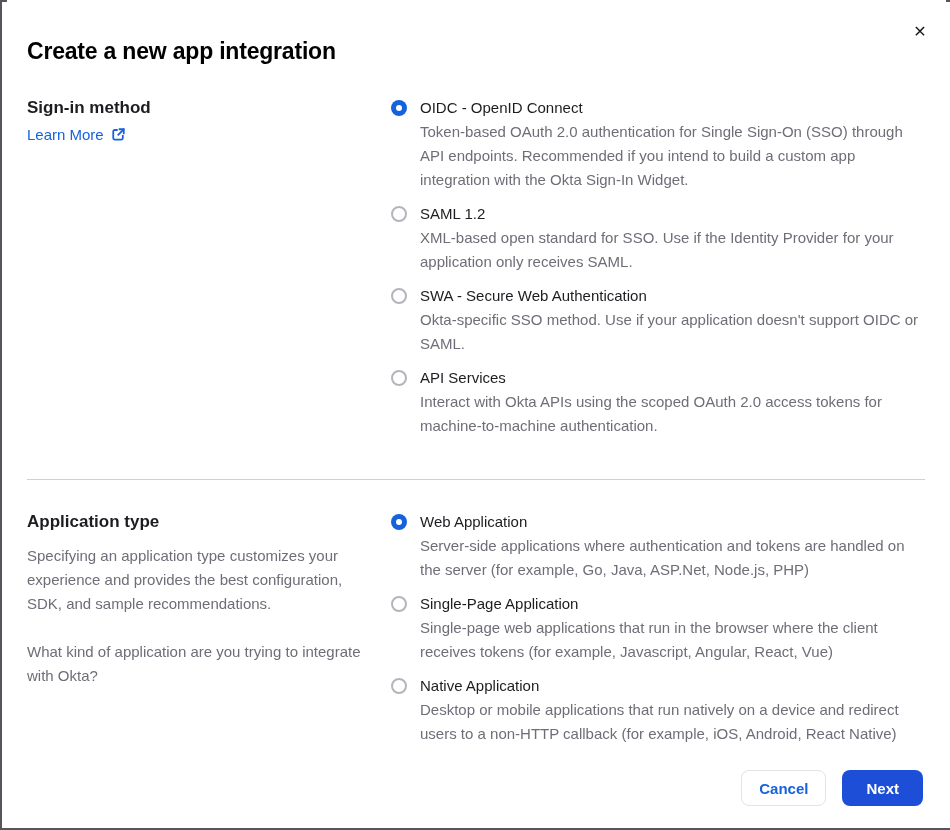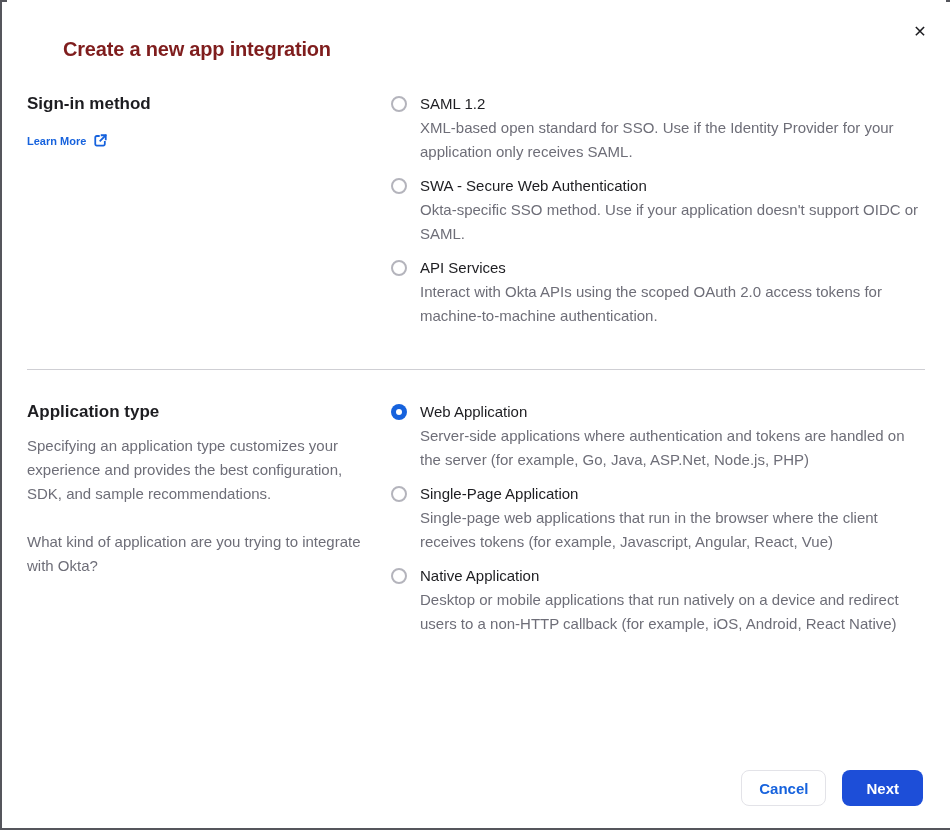--- a/index.html
+++ b/index.html
@@ -7,34 +7,34 @@
   body { font-family:"Liberation Sans", sans-serif; color:#1d1d21; font-size:15px; }
 
   .frame { position:relative; width:950px; height:830px; background:#fff; overflow:hidden; }
   .edge-left   { position:absolute; left:0; top:0; bottom:0; width:2px; background:#55565c; }
   .edge-bottom { position:absolute; left:0; right:0; bottom:0; height:2px; background:#55565c; }
   .tick-tl { position:absolute; left:0; top:0; width:7px; height:2px; background:#55565c; }
   .tick-tr { position:absolute; right:0; top:0; width:4px; height:2px; background:#55565c; }
 
   .dialog-inner { padding:38px 25px 0 27px; }
 
-  .dialog-title { font-size:20px; font-weight:700; letter-spacing:-0.2px; color:#7f1d1d;margin-left:36px; }
+  .dialog-title { font-size:23px; font-weight:700; letter-spacing:-0.2px; color:#000000; }
 
   .close-btn { position:absolute; top:20px; right:18px; width:24px; height:24px;
                background:none; border:none; cursor:pointer; font-size:16px; line-height:24px;
                color:#1d1d21; text-align:center; font-family:"Liberation Sans", sans-serif; }
 
   .section { display:grid; grid-template-columns:364px 1fr; margin-top:31px; }
   .section.second { margin-top:0; }
 
   .left-col { padding-right:28px; }
   .left-label { font-weight:700; font-size:17px; line-height:24px; color:#1d1d21; }
 
-  .learn-more { display:inline-flex; align-items:center; gap:7px; margin-top:17px;
-                color:#1662dd; font-weight:700; font-size:11px; text-decoration:none; }
+  .learn-more { display:inline-flex; align-items:center; gap:7px; margin-top:6px;
+                color:#1662dd; font-weight:400; font-size:15px; text-decoration:none; }
   .learn-more svg { display:block; }
 
   .left-para { color:#6e6e78; line-height:24px; margin-top:10px; }
   .left-para + .left-para { margin-top:24px; }
 
   .option { display:flex; gap:13px; margin-bottom:10px; }
   .option:last-child { margin-bottom:0; }
   .radio { width:16px; height:16px; border-radius:50%; border:2px solid #b4b4bc;
            background:#fff; margin-top:4px; flex:none; position:relative; cursor:pointer; }
   .radio.selected { border:none; background:#1662dd; }
@@ -75,20 +75,27 @@
           <span>
             <svg width="15" height="15" viewBox="0 0 16 16" fill="none" stroke="#1662dd" stroke-width="1.9" stroke-linecap="square">
               <path d="M6.2 3.2 H4 A1.6 1.6 0 0 0 2.4 4.8 v7 A1.6 1.6 0 0 0 4 13.4 h7 A1.6 1.6 0 0 0 12.6 11.8 V9.6"></path>
               <path d="M9.2 2.4 h4.4 v4.4"></path>
               <path d="M13.3 2.7 L7.8 8.2"></path>
             </svg>
           </span>
         </a>
       </div>
       <div class="right-col">
+        <div class="option">
+          <span class="radio selected"></span>
+          <div class="option-text">
+            <div class="option-label">OIDC - OpenID Connect</div>
+            <div class="option-desc">Token-based OAuth 2.0 authentication for Single Sign-On (SSO) through API endpoints. Recommended if you intend to build a custom app integration with the Okta Sign-In Widget.</div>
+          </div>
+        </div>
         <div class="option">
           <span class="radio"></span>
           <div class="option-text">
             <div class="option-label">SAML 1.2</div>
             <div class="option-desc">XML-based open standard for SSO. Use if the Identity Provider for your application only receives SAML.</div>
           </div>
         </div>
         <div class="option">
           <span class="radio"></span>
           <div class="option-text">

